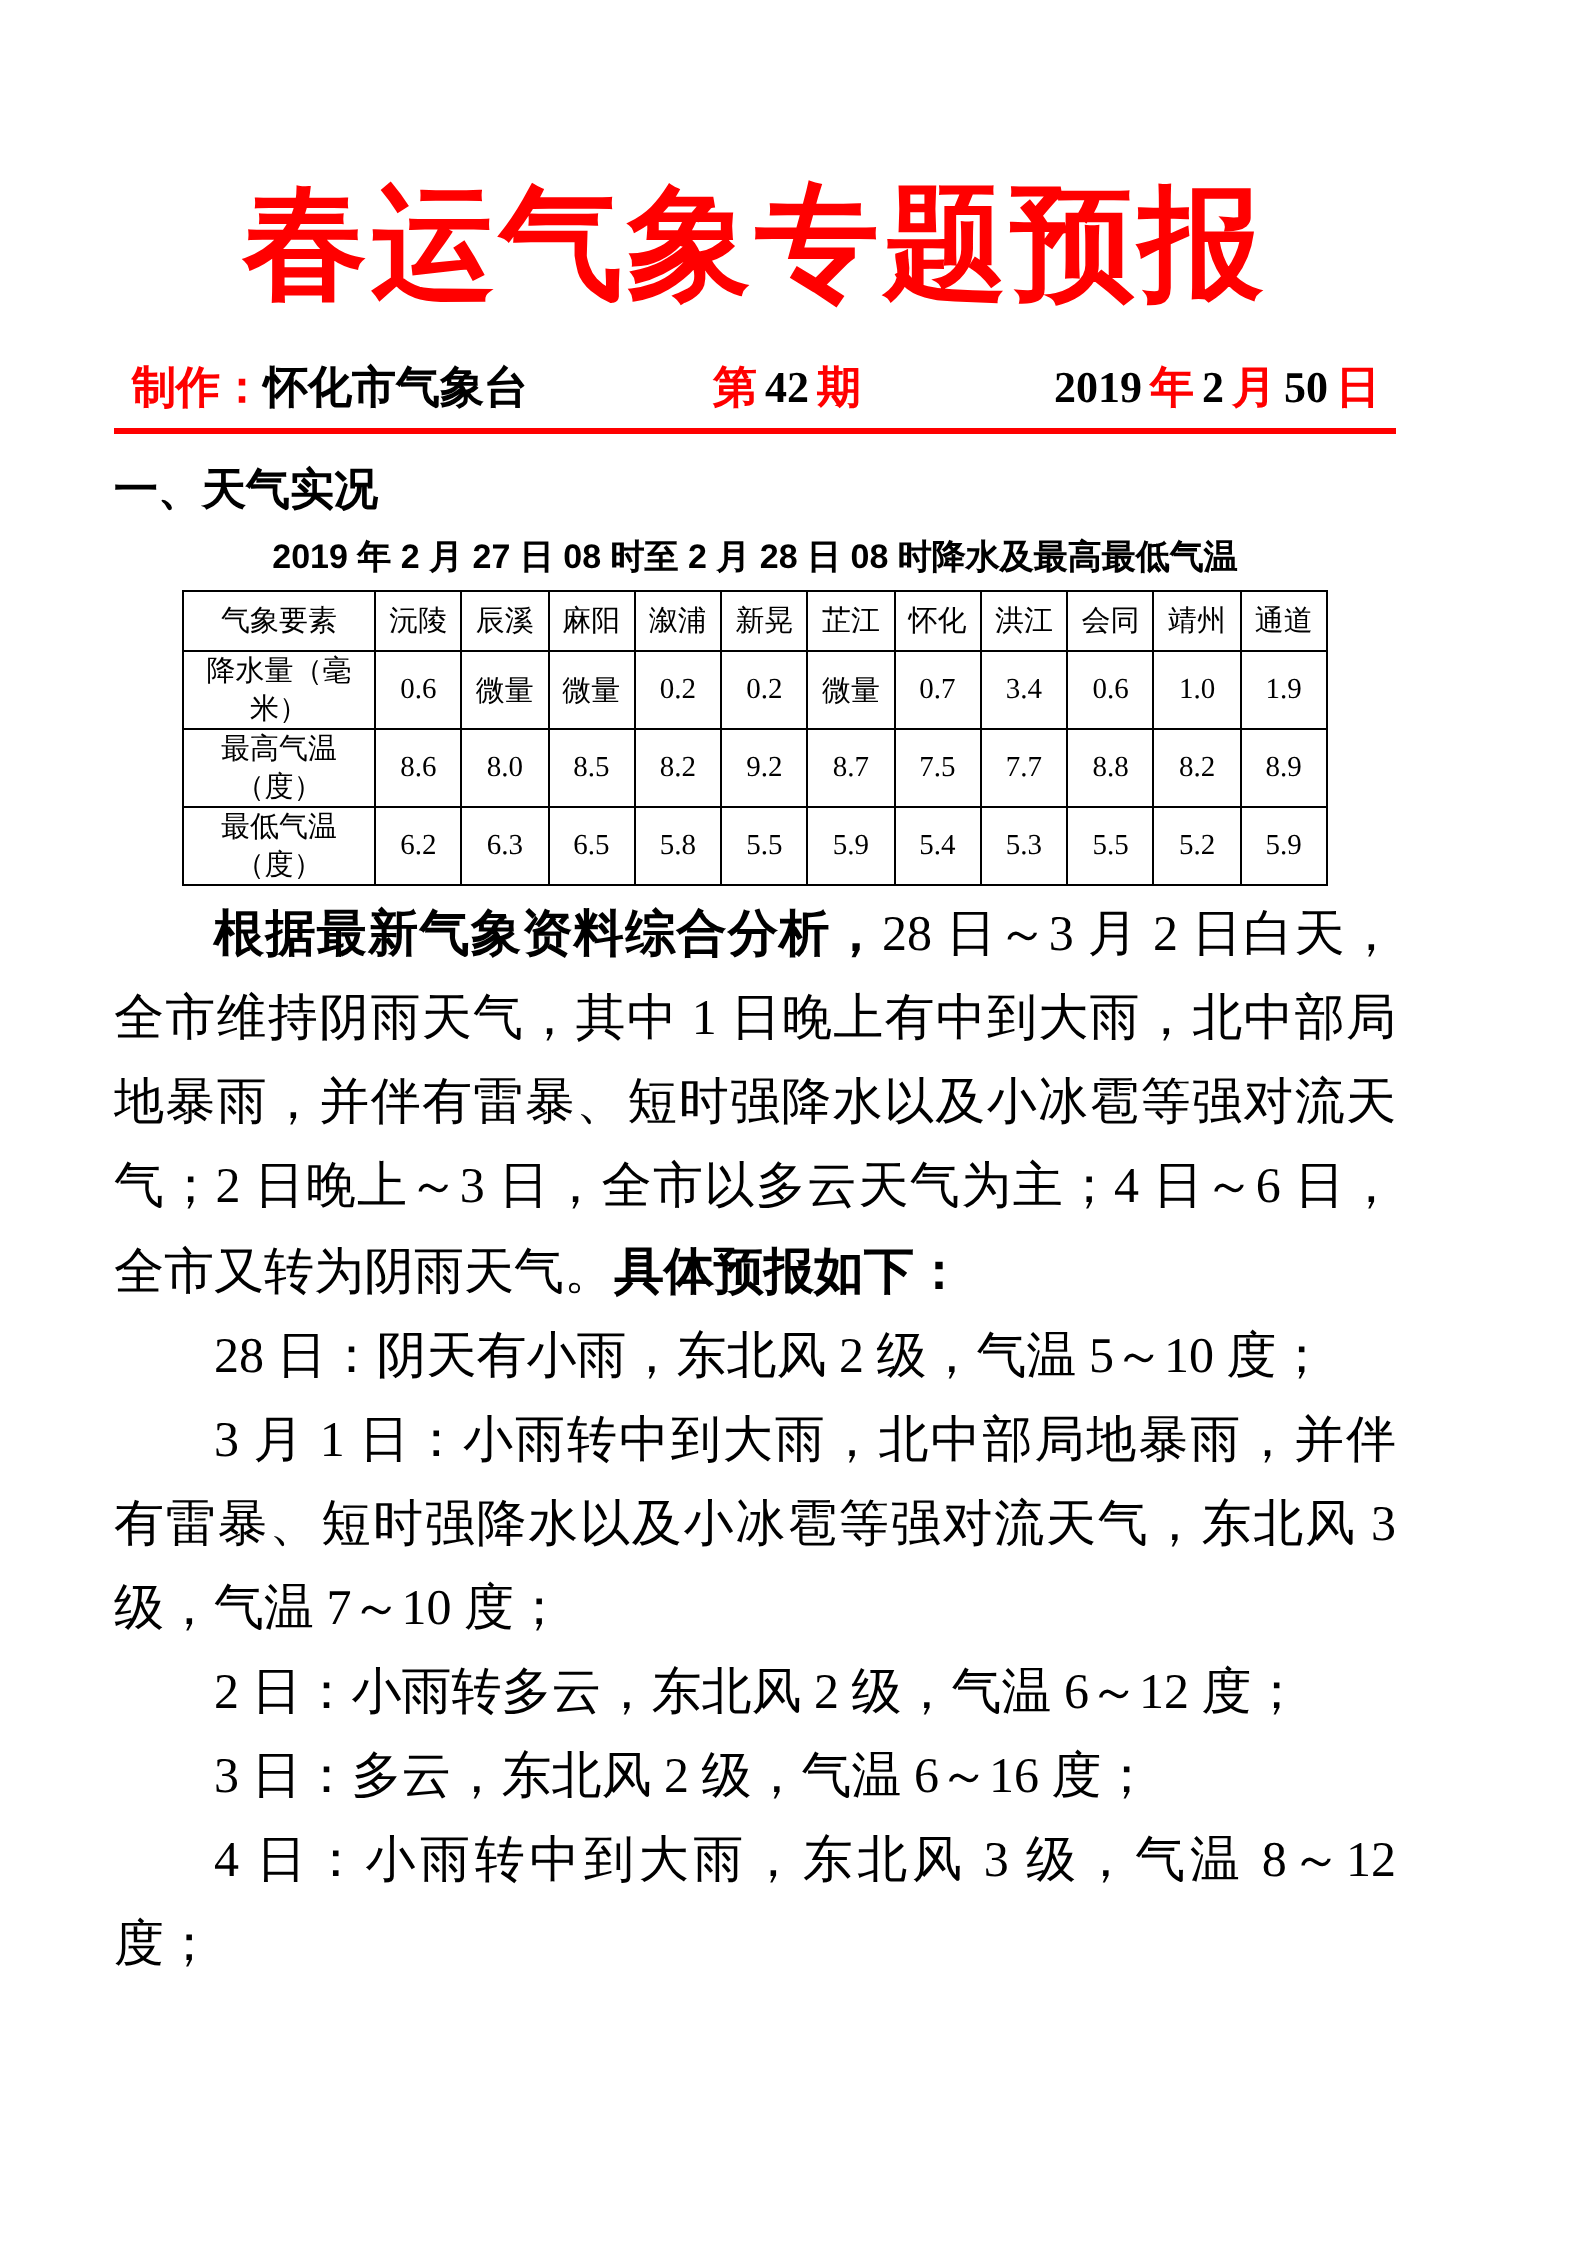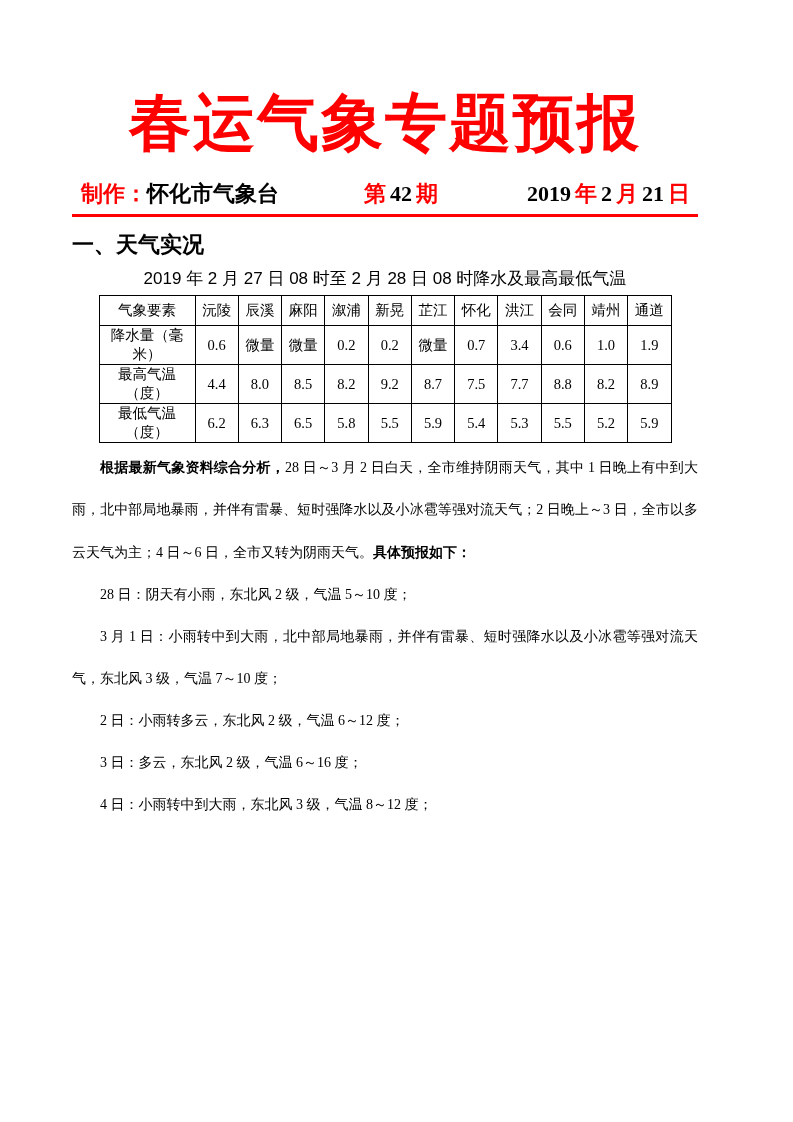--- a/index.html
+++ b/index.html
@@ -8,21 +8,21 @@
   .page {
     position: relative;
     width: 793px;
     height: 1122px;
     margin: 0 auto;
     background: #ffffff;
     color: #000;
     font-family: "Liberation Serif", "DejaVu Serif", serif;
     overflow: hidden;
   }
-  .content { padding: 0 95px 0 72px; }
+  .content { padding: 0 95px 0 57px; }
 
   .doc-title {
     margin-top: 84px;
     text-align: center;
     font-size: 62px;
     font-weight: bold;
     letter-spacing: 2px;
     line-height: 1.28;
     color: var(--accent);
     font-family: "Liberation Serif", "DejaVu Serif", serif;
@@ -54,21 +54,21 @@
     font-size: 22px;
     font-weight: bold;
     font-family: "Liberation Sans", "DejaVu Sans", sans-serif;
     line-height: 1.35;
   }
 
   .table-title {
     margin-top: 7px;
     text-align: center;
     font-size: 17px;
-    font-weight: normal;
+    font-weight: bold;
     font-family: "Liberation Sans", "DejaVu Sans", sans-serif;
   }
 
   table.weather {
     width: 573px;
     margin: 5px auto 0 auto;
     border-collapse: collapse;
     table-layout: fixed;
   }
   table.weather td {
@@ -78,21 +78,21 @@
     vertical-align: middle;
     font-size: 14.5px;
     font-family: "Liberation Serif", "DejaVu Serif", serif;
     padding: 0 1px;
   }
   table.weather td.lab { width: 96px; font-size: 14.5px; }
 
   .sec2 { margin-top: 15px; }
 
   .body-par {
-    font-size: 14px;
+    font-size: 25px;
     line-height: 42px;
     text-align: justify;
     text-indent: 2em;
     font-family: "Liberation Serif", "DejaVu Serif", serif;
   }
   .intro { margin-top: 3px; }
   .b {
     font-weight: bold;
     font-family: "Liberation Sans", "DejaVu Sans", sans-serif;
   }
@@ -106,21 +106,21 @@
     <div class="doc-title">春运气象专题预报</div>
 
     <div class="masthead">
       <span>
         <span class="red">制作：</span><span class="blk">怀化市气象台</span>
       </span>
       <span>
         <span class="red">第</span><span class="blk num">42</span><span class="red">期</span>
       </span>
       <span>
-        <span class="blk num">2019</span><span class="red">年</span><span class="blk num">2</span><span class="red">月</span><span class="blk num">21</span><span class="red">日</span>
+        <span class="blk num">2019</span><span class="red">年</span><span class="blk num">2</span><span class="red">月</span><span class="blk num">50</span><span class="red">日</span>
       </span>
     </div>
 
     <div class="red-rule"></div>
 
     <div class="sec-heading">一、天气实况</div>
 
     <div class="table-title">2019 年 2 月 27 日 08 时至 2 月 28 日 08 时降水及最高最低气温</div>
 
     <table class="weather">
@@ -148,21 +148,21 @@
           <td>0.2</td>
           <td>微量</td>
           <td>0.7</td>
           <td>3.4</td>
           <td>0.6</td>
           <td>1.0</td>
           <td>1.9</td>
         </tr>
         <tr>
           <td class="lab">最高气温（度）</td>
-          <td>4.4</td>
+          <td>8.6</td>
           <td>8.0</td>
           <td>8.5</td>
           <td>8.2</td>
           <td>9.2</td>
           <td>8.7</td>
           <td>7.5</td>
           <td>7.7</td>
           <td>8.8</td>
           <td>8.2</td>
           <td>8.9</td>

